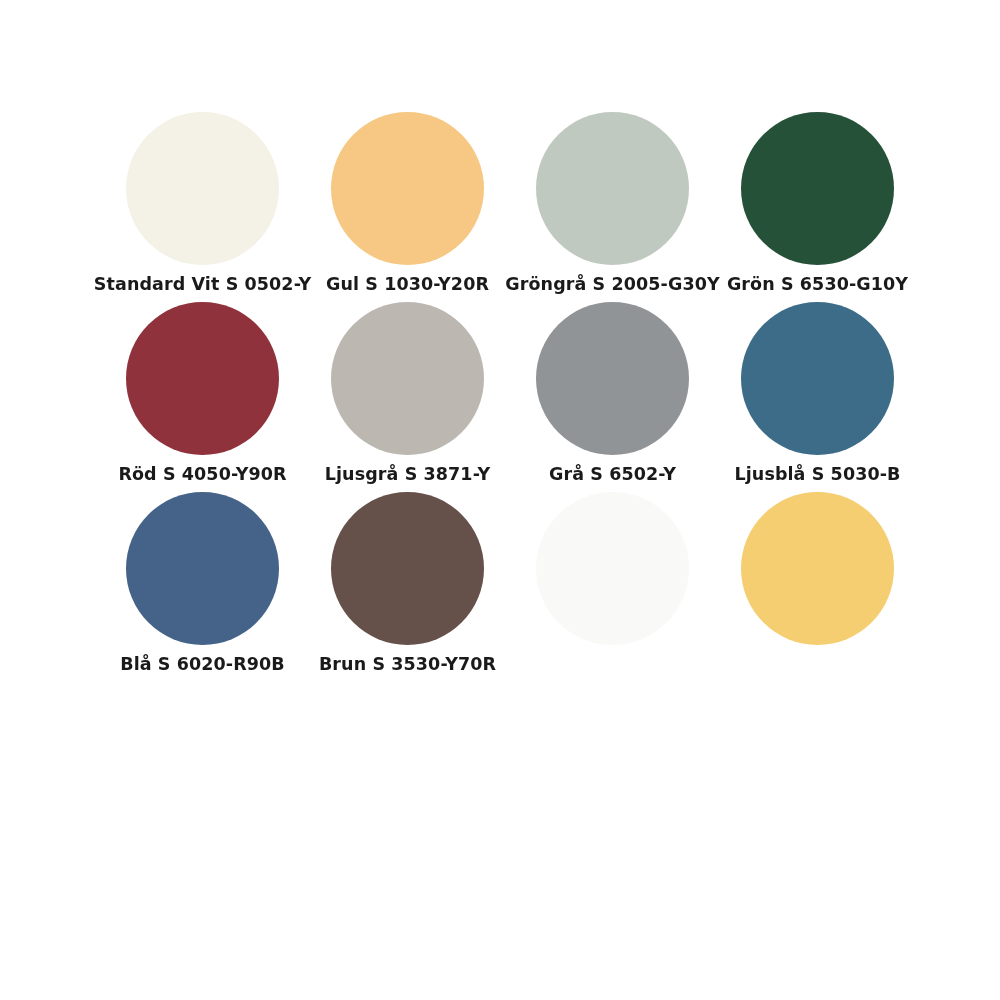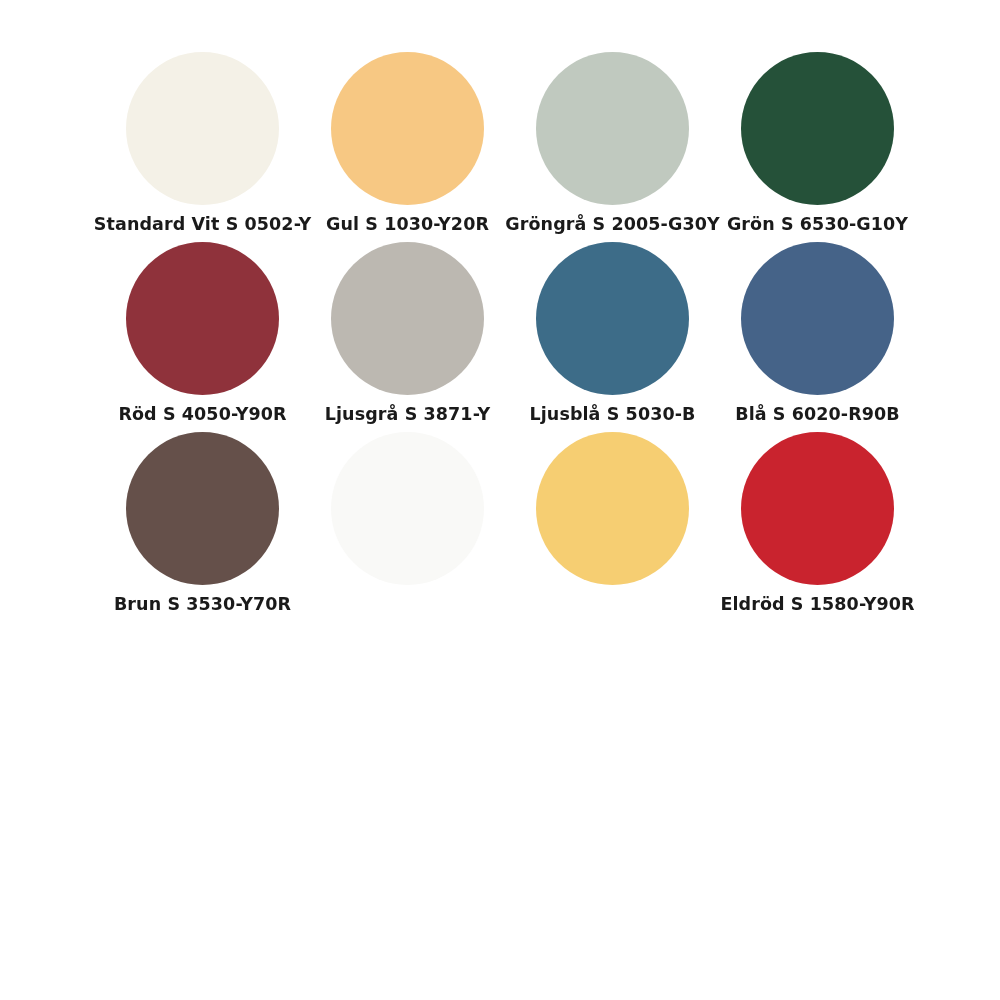--- a/index.html
+++ b/index.html
@@ -11,21 +11,21 @@
     height: 1000px;
     background: #ffffff;
     font-family: "DejaVu Sans", "Liberation Sans", sans-serif;
     overflow: hidden;
   }
   #palette-board {
     position: relative;
     width: 1000px;
     height: 1000px;
     box-sizing: border-box;
-    padding: 52px 60px 0 60px;
+    padding: 112px 60px 0 60px;
   }
   .swatch-grid {
     display: grid;
     grid-template-columns: repeat(4, 205px);
     grid-auto-rows: 190px;
     column-gap: 0px;
     row-gap: 0px;
     justify-content: start;
     margin-left: 40px;
   }
@@ -76,36 +76,36 @@
         <div class="swatch-label">Grön S 6530-G10Y</div>
       </div>
       <div class="swatch-cell row-2">
         <div class="swatch-disc" style="background: rgb(143, 50, 59);"></div>
         <div class="swatch-label">Röd S 4050-Y90R</div>
       </div>
       <div class="swatch-cell row-2">
         <div class="swatch-disc" style="background: rgb(188, 184, 177);"></div>
         <div class="swatch-label">Ljusgrå S 3871-Y</div>
       </div>
+      <div class="swatch-cell row-2">
+        <div class="swatch-disc" style="background: rgb(145, 148, 151);"></div>
+        <div class="swatch-label">Grå S 6502-Y</div>
+      </div>
       <div class="swatch-cell row-3">
         <div class="swatch-disc" style="background: rgb(61, 108, 136);"></div>
         <div class="swatch-label">Ljusblå S 5030-B</div>
       </div>
       <div class="swatch-cell row-3">
         <div class="swatch-disc" style="background: rgb(69, 99, 136);"></div>
         <div class="swatch-label">Blå S 6020-R90B</div>
       </div>
       <div class="swatch-cell row-3">
         <div class="swatch-disc" style="background: rgb(101, 80, 74);"></div>
         <div class="swatch-label">Brun S 3530-Y70R</div>
       </div>
       <div class="swatch-cell row-3">
         <div class="swatch-disc" style="background: rgb(249, 249, 247);"></div>
       </div>
       <div class="swatch-cell row-4">
         <div class="swatch-disc" style="background: rgb(246, 206, 114);"></div>
       </div>
-      <div class="swatch-cell row-4">
-        <div class="swatch-disc" style="background: rgb(201, 35, 46);"></div>
-        <div class="swatch-label">Eldröd S 1580-Y90R</div>
-      </div>
     </div>
 </div>
 
 </body></html>

